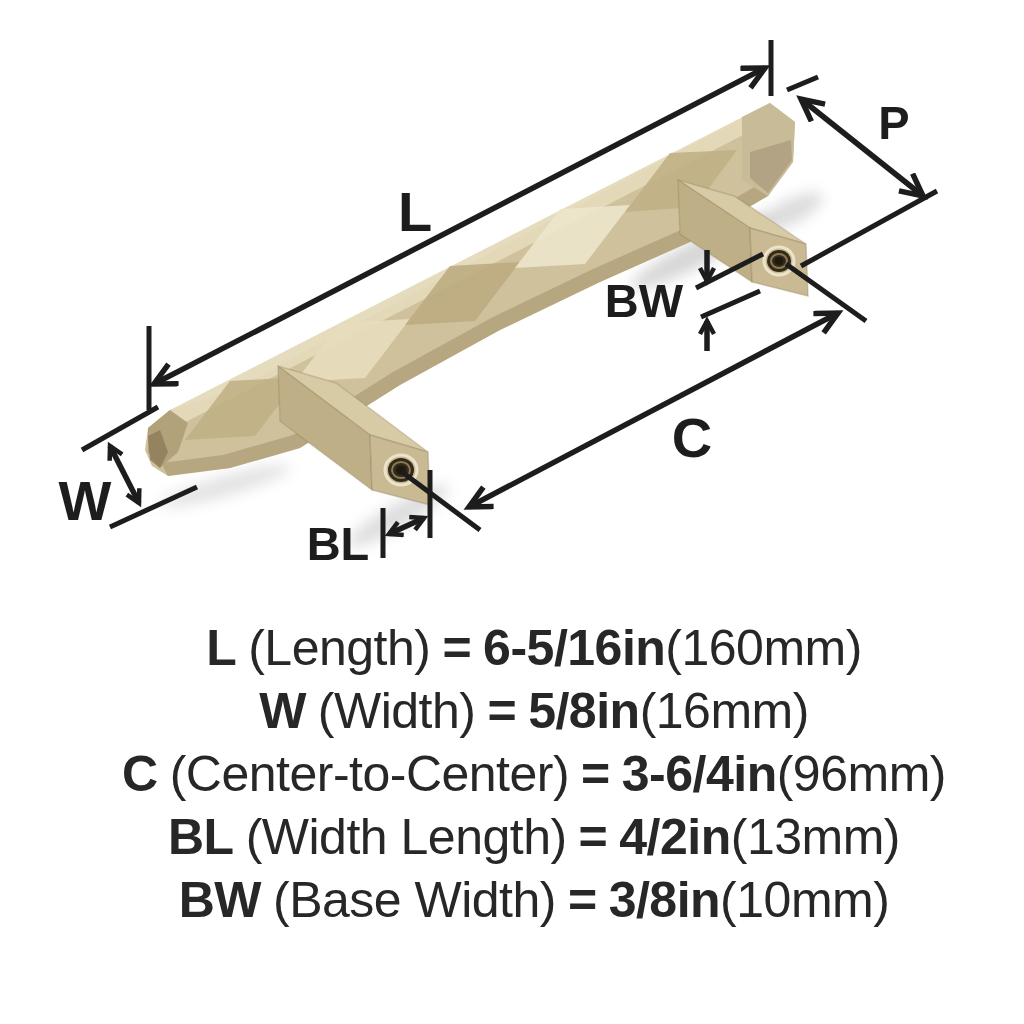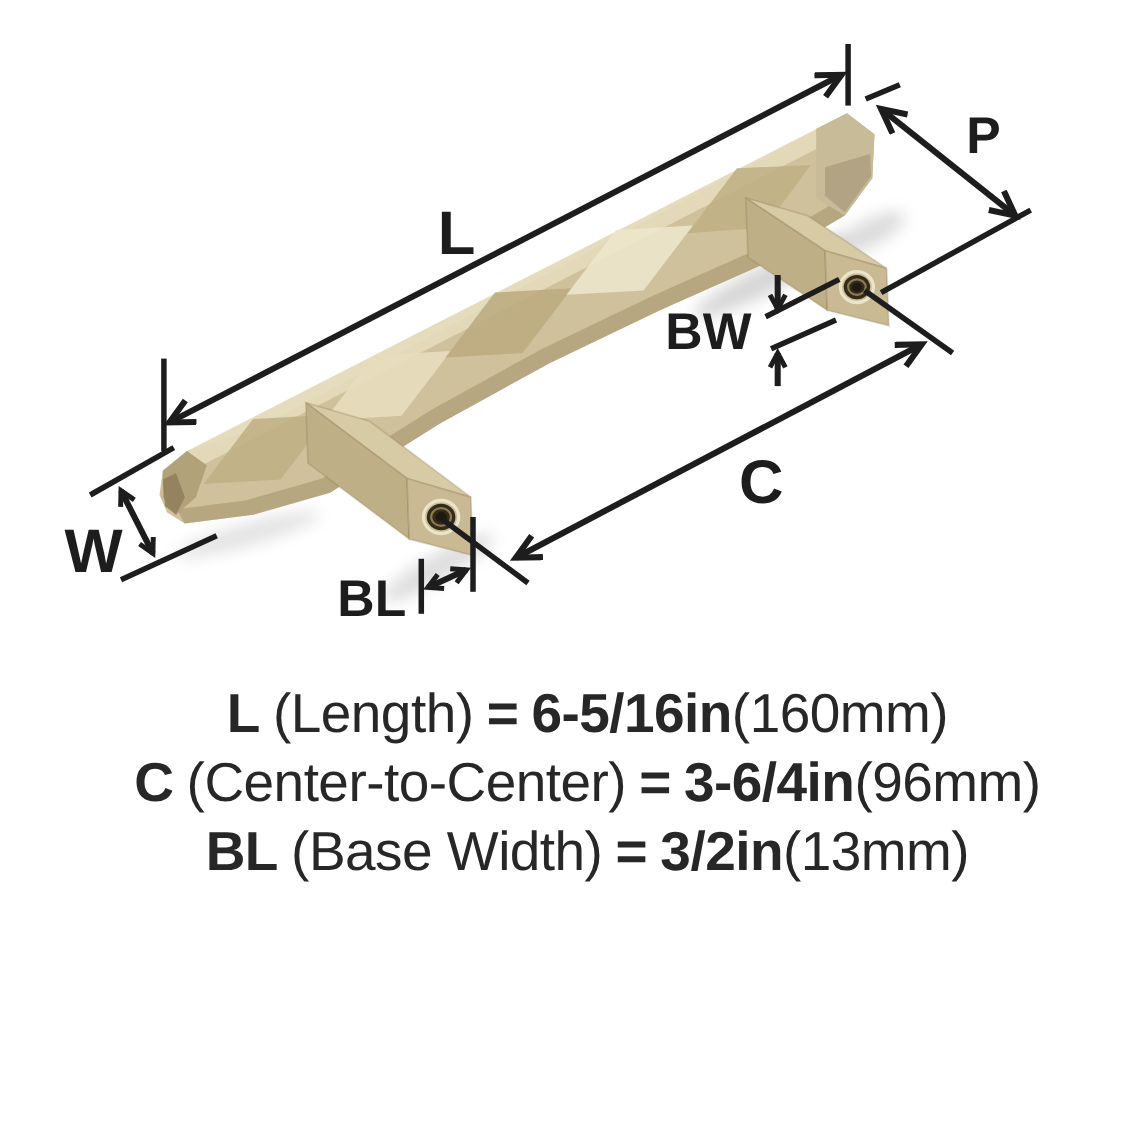--- a/index.html
+++ b/index.html
@@ -138,20 +138,26 @@
       <line class="dimline" x1="389" y1="534" x2="424" y2="518" marker-start="url(#ah2)" marker-end="url(#ah2)"></line>
       <text class="dim-label small" x="338" y="560" text-anchor="middle">BL</text>
     </g>
   </svg>
 
   <div class="spec-list">
     <div class="spec-row">
       <span class="b code">L</span><span class="r name">(Length)</span><span class="b eq">=</span><span class="b imp">6-5/16in</span><span class="r met">(160mm)</span>
     </div>
     <div class="spec-row">
+      <span class="b code">W</span><span class="r name">(Width)</span><span class="b eq">=</span><span class="b imp">5/8in</span><span class="r met">(16mm)</span>
+    </div>
+    <div class="spec-row">
       <span class="b code">C</span><span class="r name">(Center-to-Center)</span><span class="b eq">=</span><span class="b imp">3-6/4in</span><span class="r met">(96mm)</span>
     </div>
     <div class="spec-row">
-      <span class="b code">BL</span><span class="r name">(Base Width)</span><span class="b eq">=</span><span class="b imp">3/2in</span><span class="r met">(13mm)</span>
+      <span class="b code">BL</span><span class="r name">(Width Length)</span><span class="b eq">=</span><span class="b imp">4/2in</span><span class="r met">(13mm)</span>
+    </div>
+    <div class="spec-row">
+      <span class="b code">BW</span><span class="r name">(Base Width)</span><span class="b eq">=</span><span class="b imp">3/8in</span><span class="r met">(10mm)</span>
     </div>
   </div>
 
 </div>
 
 </body></html>

